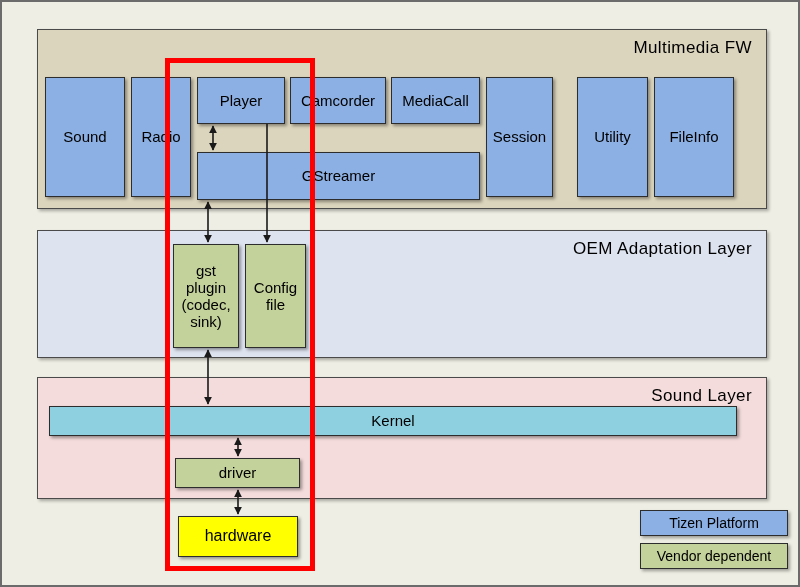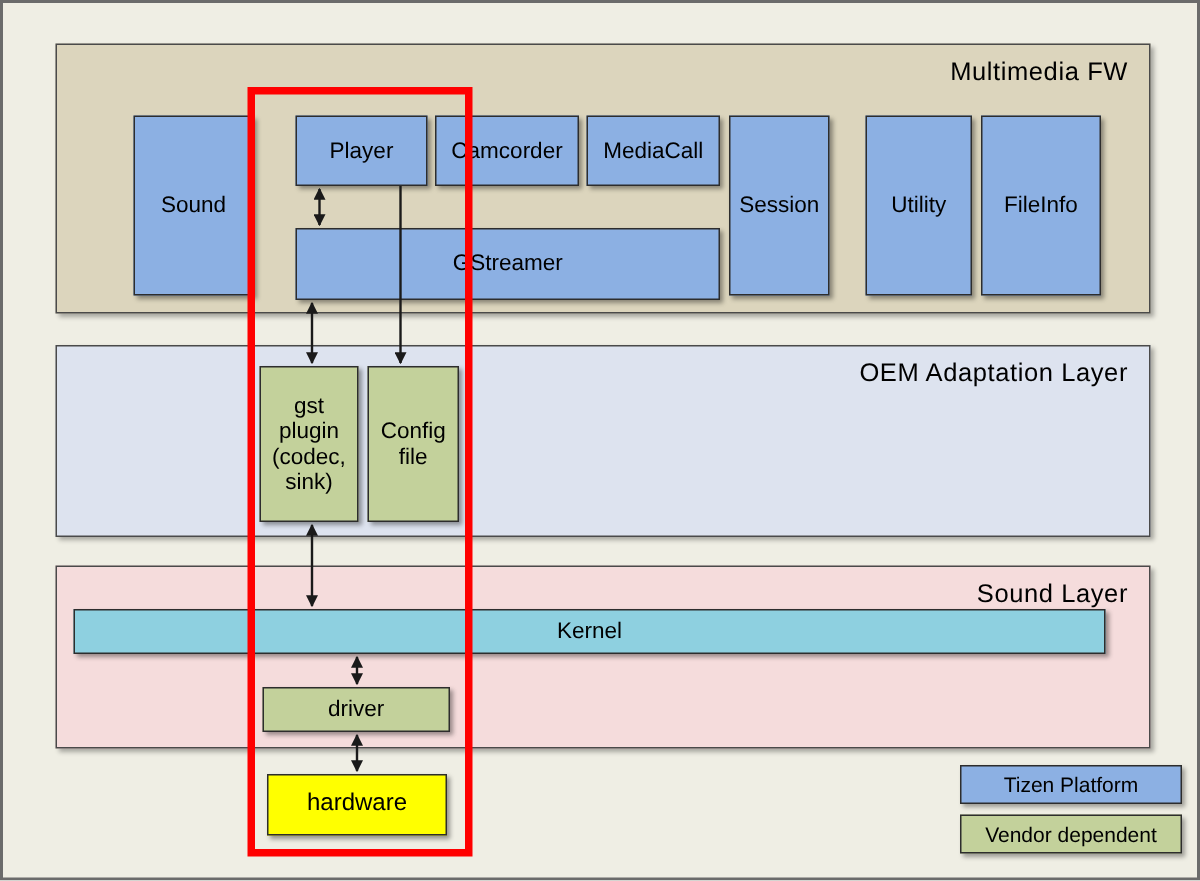--- a/index.html
+++ b/index.html
@@ -111,24 +111,27 @@
 </style>
 </head>
 <body>
 
 <div id="canvas">
 
   <div class="layer" id="layer-mm">
     <div class="layer-title">Multimedia FW</div>
   </div>
 
-  <div class="node blue" style="left:43px; top:75px; width:80px; height:120px;margin-left:44px;">
+  <div class="node blue" style="left:43px; top:75px; width:80px; height:120px;">
     <span>Sound</span>
   </div>
 
+  <div class="node blue" style="left:129px; top:75px; width:60px; height:120px;">
+    <span>Radio</span>
+  </div>
 
   <div class="node blue" style="left:195px; top:75px; width:88px; height:47px;">
     <span>Player</span>
   </div>
 
   <div class="node blue" style="left:288px; top:75px; width:96px; height:47px;">
     <span>Camcorder</span>
   </div>
 
   <div class="node blue" style="left:389px; top:75px; width:89px; height:47px;">

